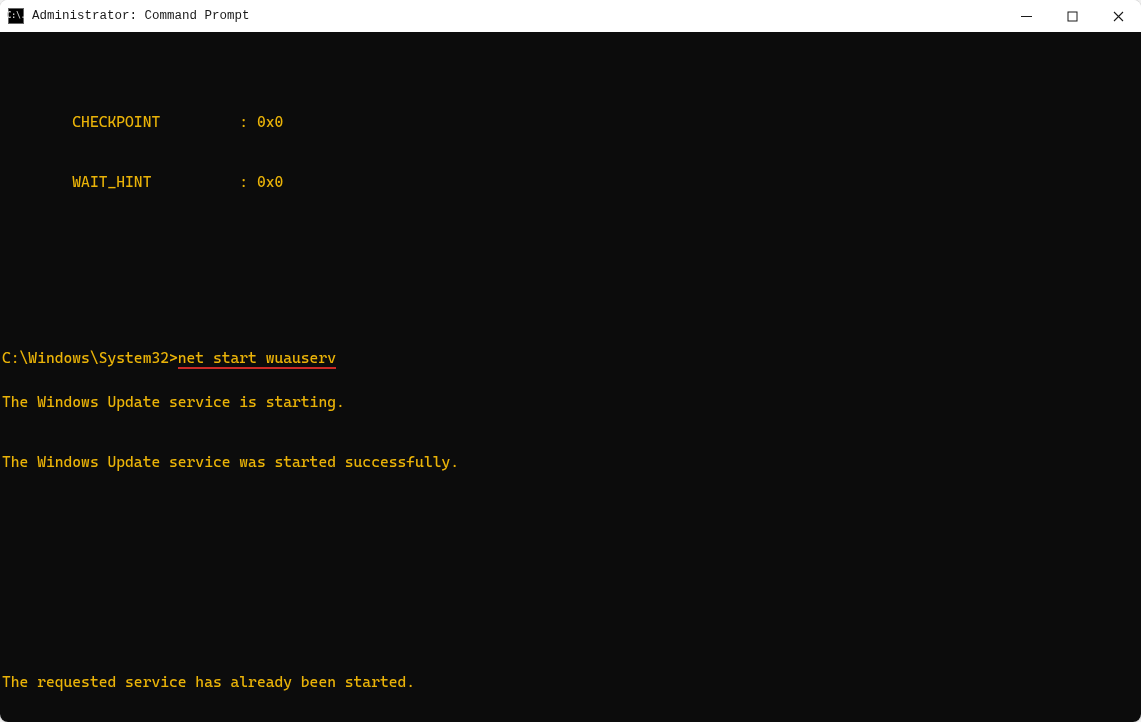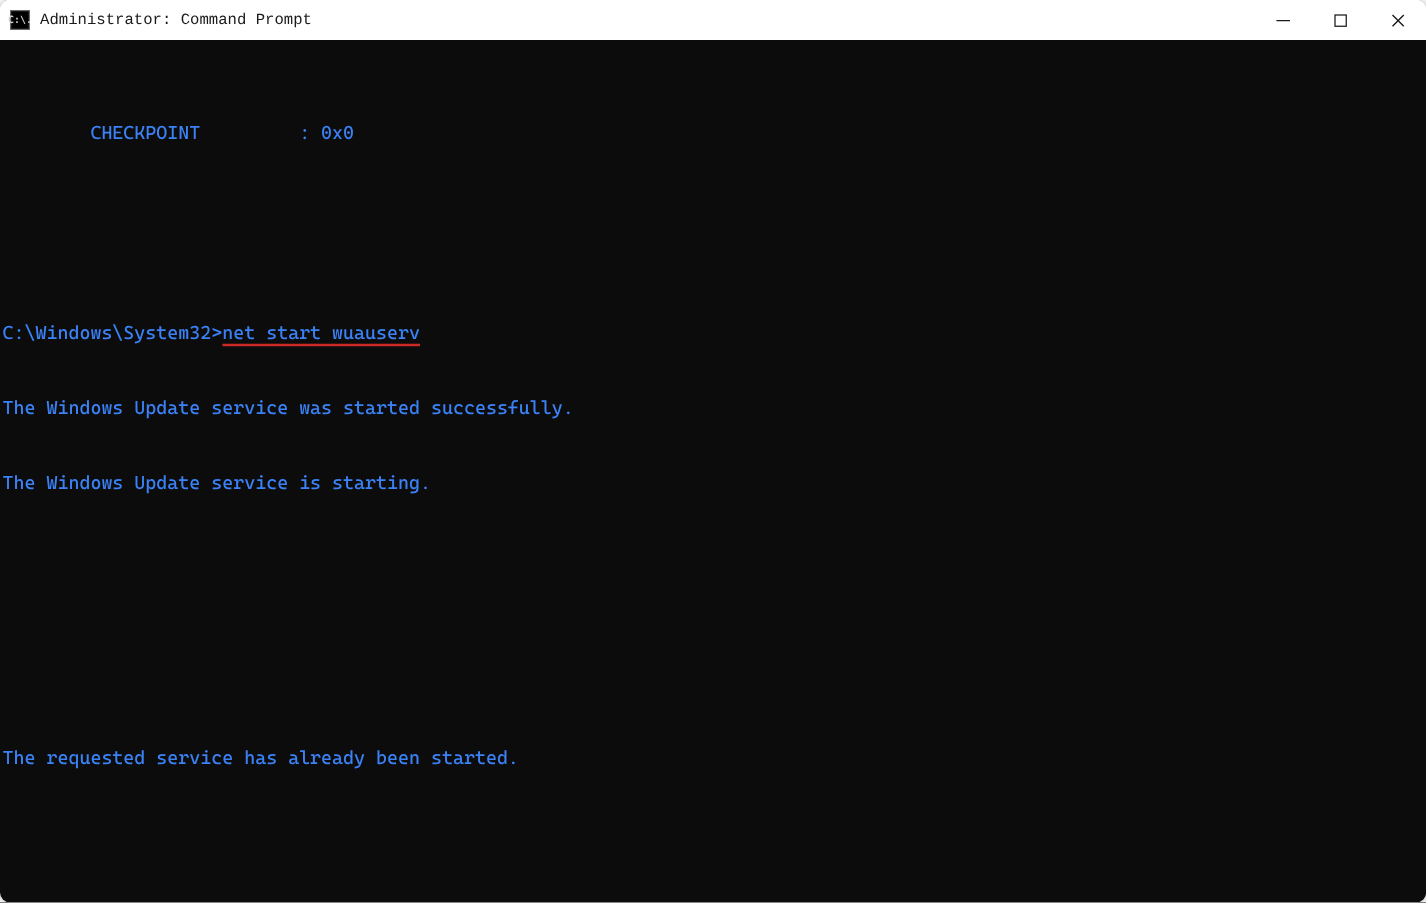--- a/index.html
+++ b/index.html
@@ -58,31 +58,31 @@
       background: transparent;
       border: none;
       font-size: 10px;
       cursor: pointer;
     }
     .win-btn svg { width: 11px; height: 11px; }
 
     .terminal {
       flex: 1;
       background: #0c0c0c;
-      color: #3b82f6;
+      color: #eab308;
       font-family: Consolas, "Cascadia Mono", "Courier New", monospace;
       font-size: 15px;
       line-height: 20px;
-      padding: 4px 2px 2px 2px;
+      padding: 20px 2px 2px 2px;
       white-space: pre;
       overflow: hidden;
       position: relative;
     }
     .line { position: relative; height: 20px; }
-    .hl-wrap { position: relative; display: inline-block; }
+    .hl-wrap { position: relative; display: inline-block; margin-top: 16px; }
     .hl {
       position: absolute;
       height: 2px;
       background: #cc2a27;
       bottom: -1px;
       left: 0;
       right: 0;
     }
   </style>
 </head>
@@ -108,26 +108,27 @@
         <svg viewBox="0 0 11 11">
             <path d="M1 1 L10 10 M10 1 L1 10" stroke="currentColor" stroke-width="1.1"></path>
           </svg>
       </button>
     </div>
   </div>
 
   <div class="terminal">
     
     <div class="line">        CHECKPOINT         : 0x0</div>
+    <div class="line">        WAIT_HINT          : 0x0</div>
     <div class="line"></div>
 
     
     <div class="line"><span>C:\Windows\System32&gt;</span><span class="hl-wrap"><span>net start wuauserv</span><span class="hl"></span></span></div>
+    <div class="line">The Windows Update service is starting.</div>
     <div class="line">The Windows Update service was started successfully.</div>
-    <div class="line">The Windows Update service is starting.</div>
     <div class="line"></div>
     <div class="line"></div>
 
     
     <div class="line">The requested service has already been started.</div>
     
     
     
     
 

